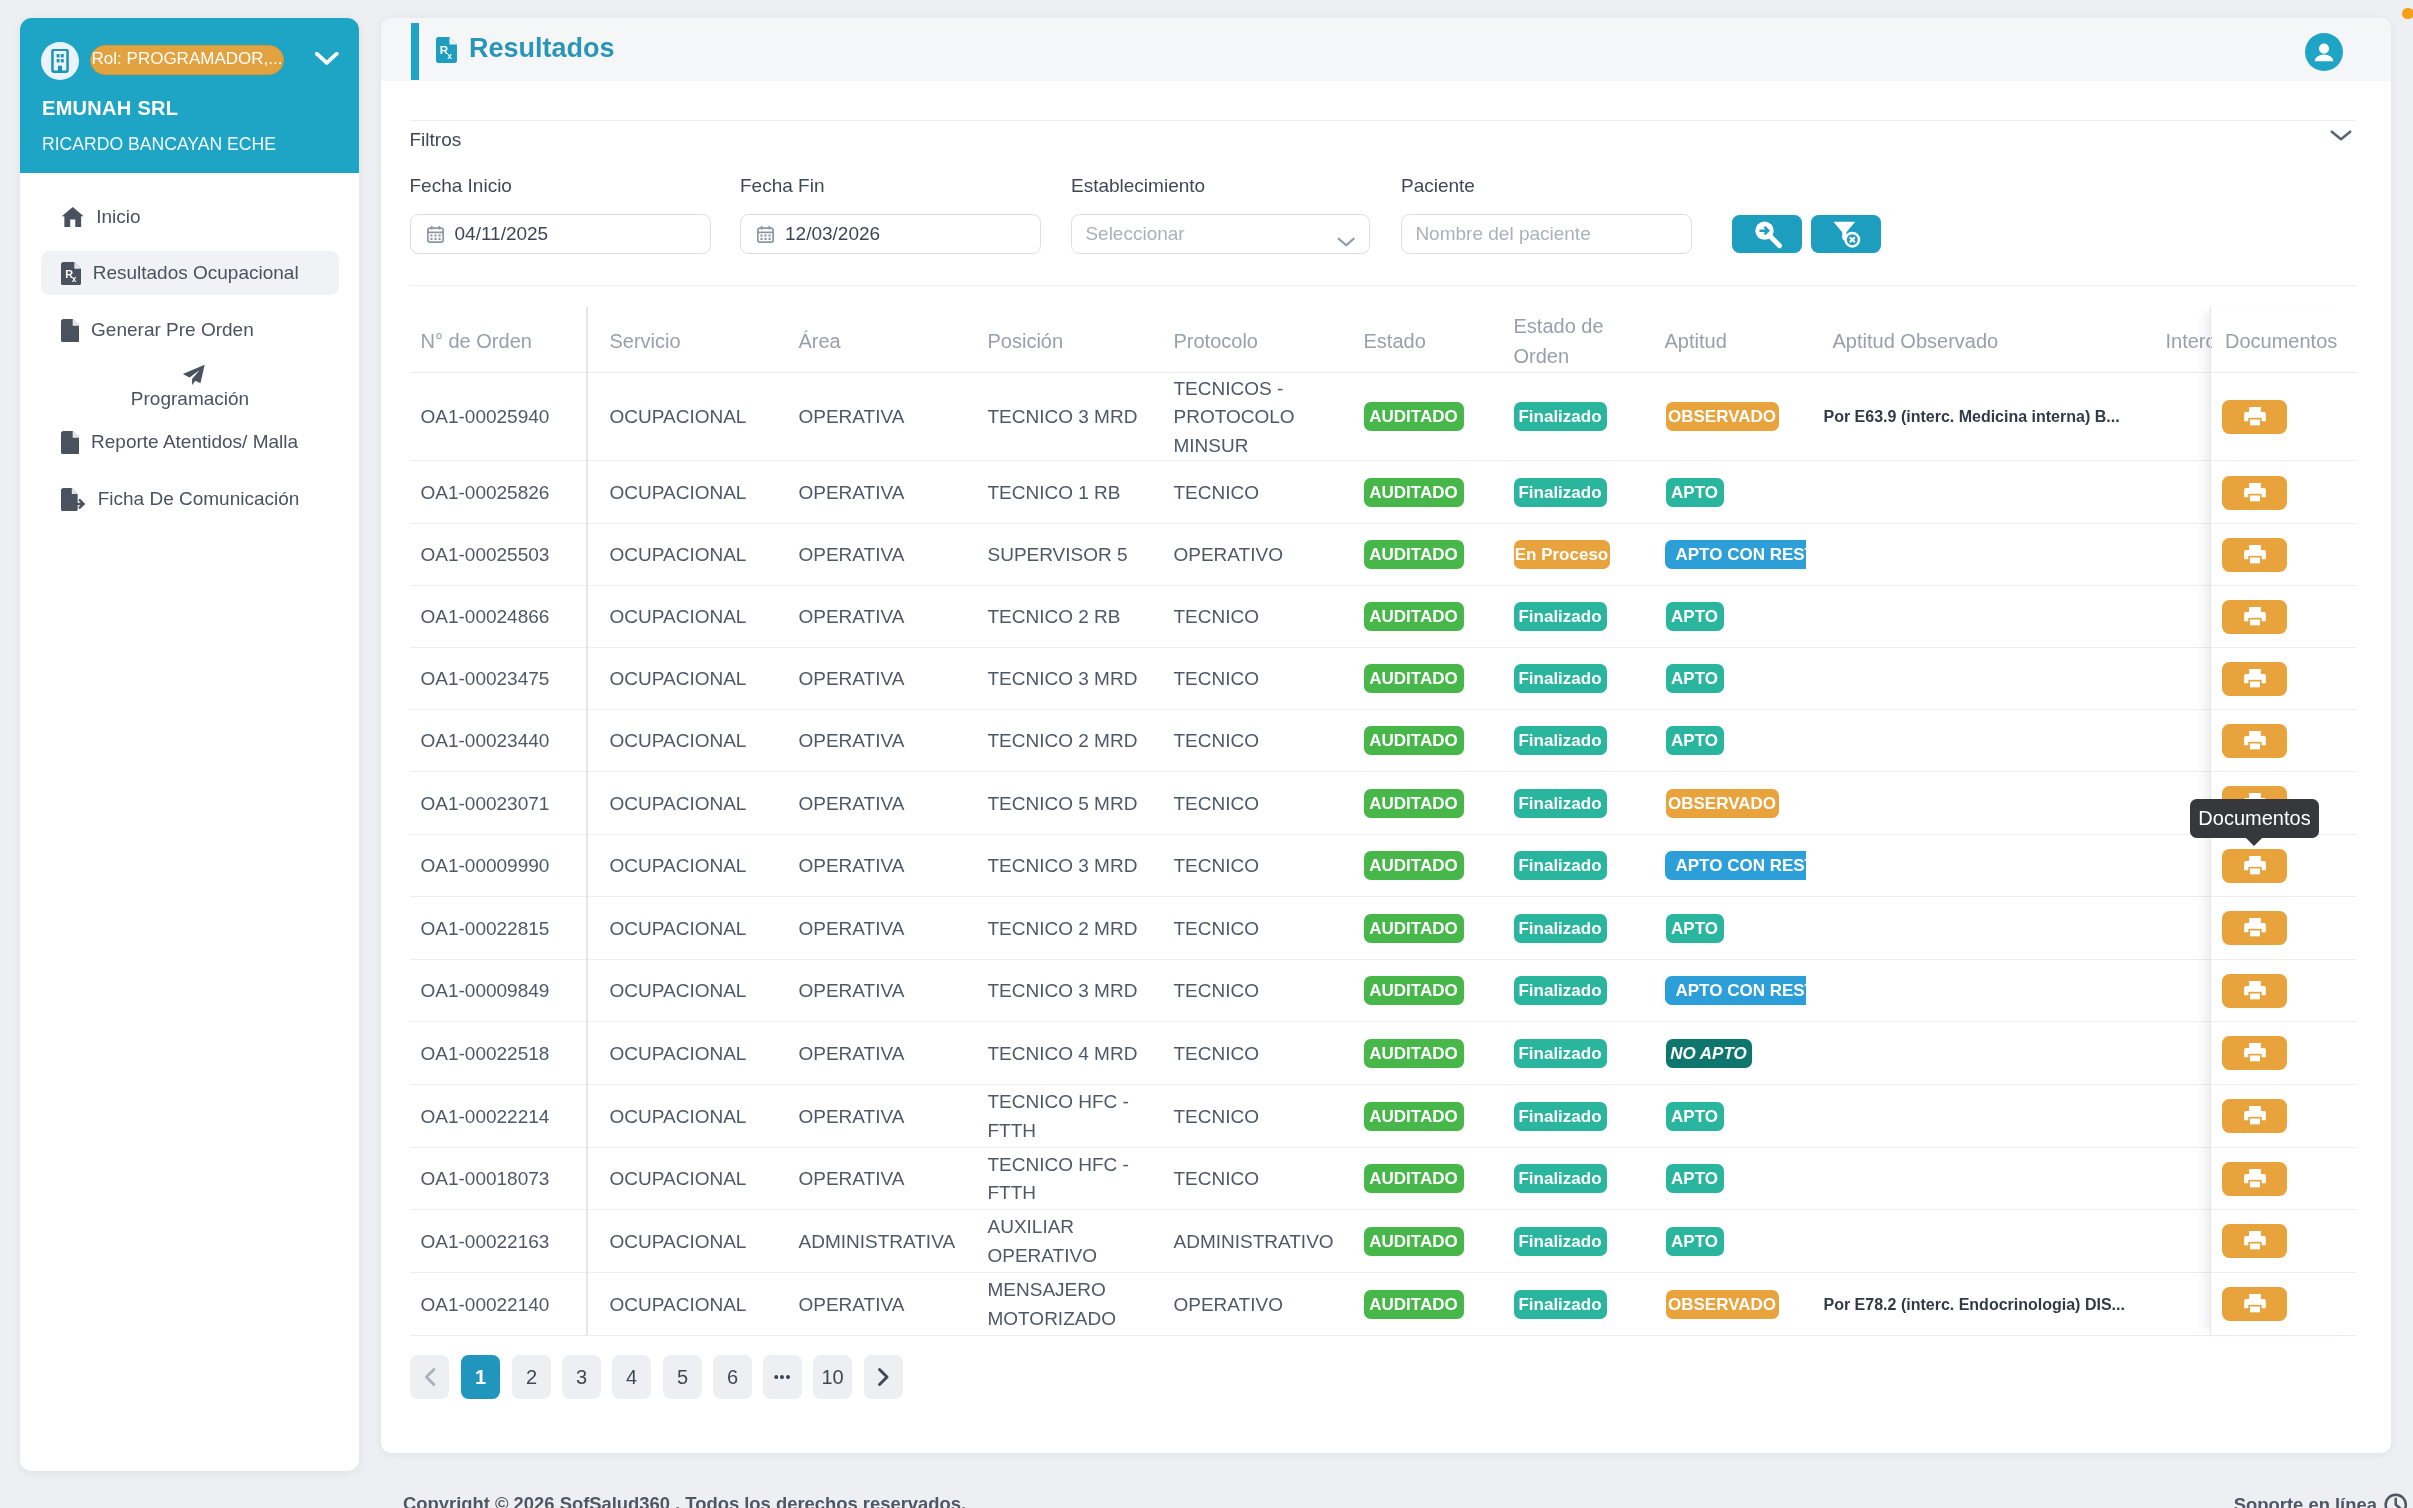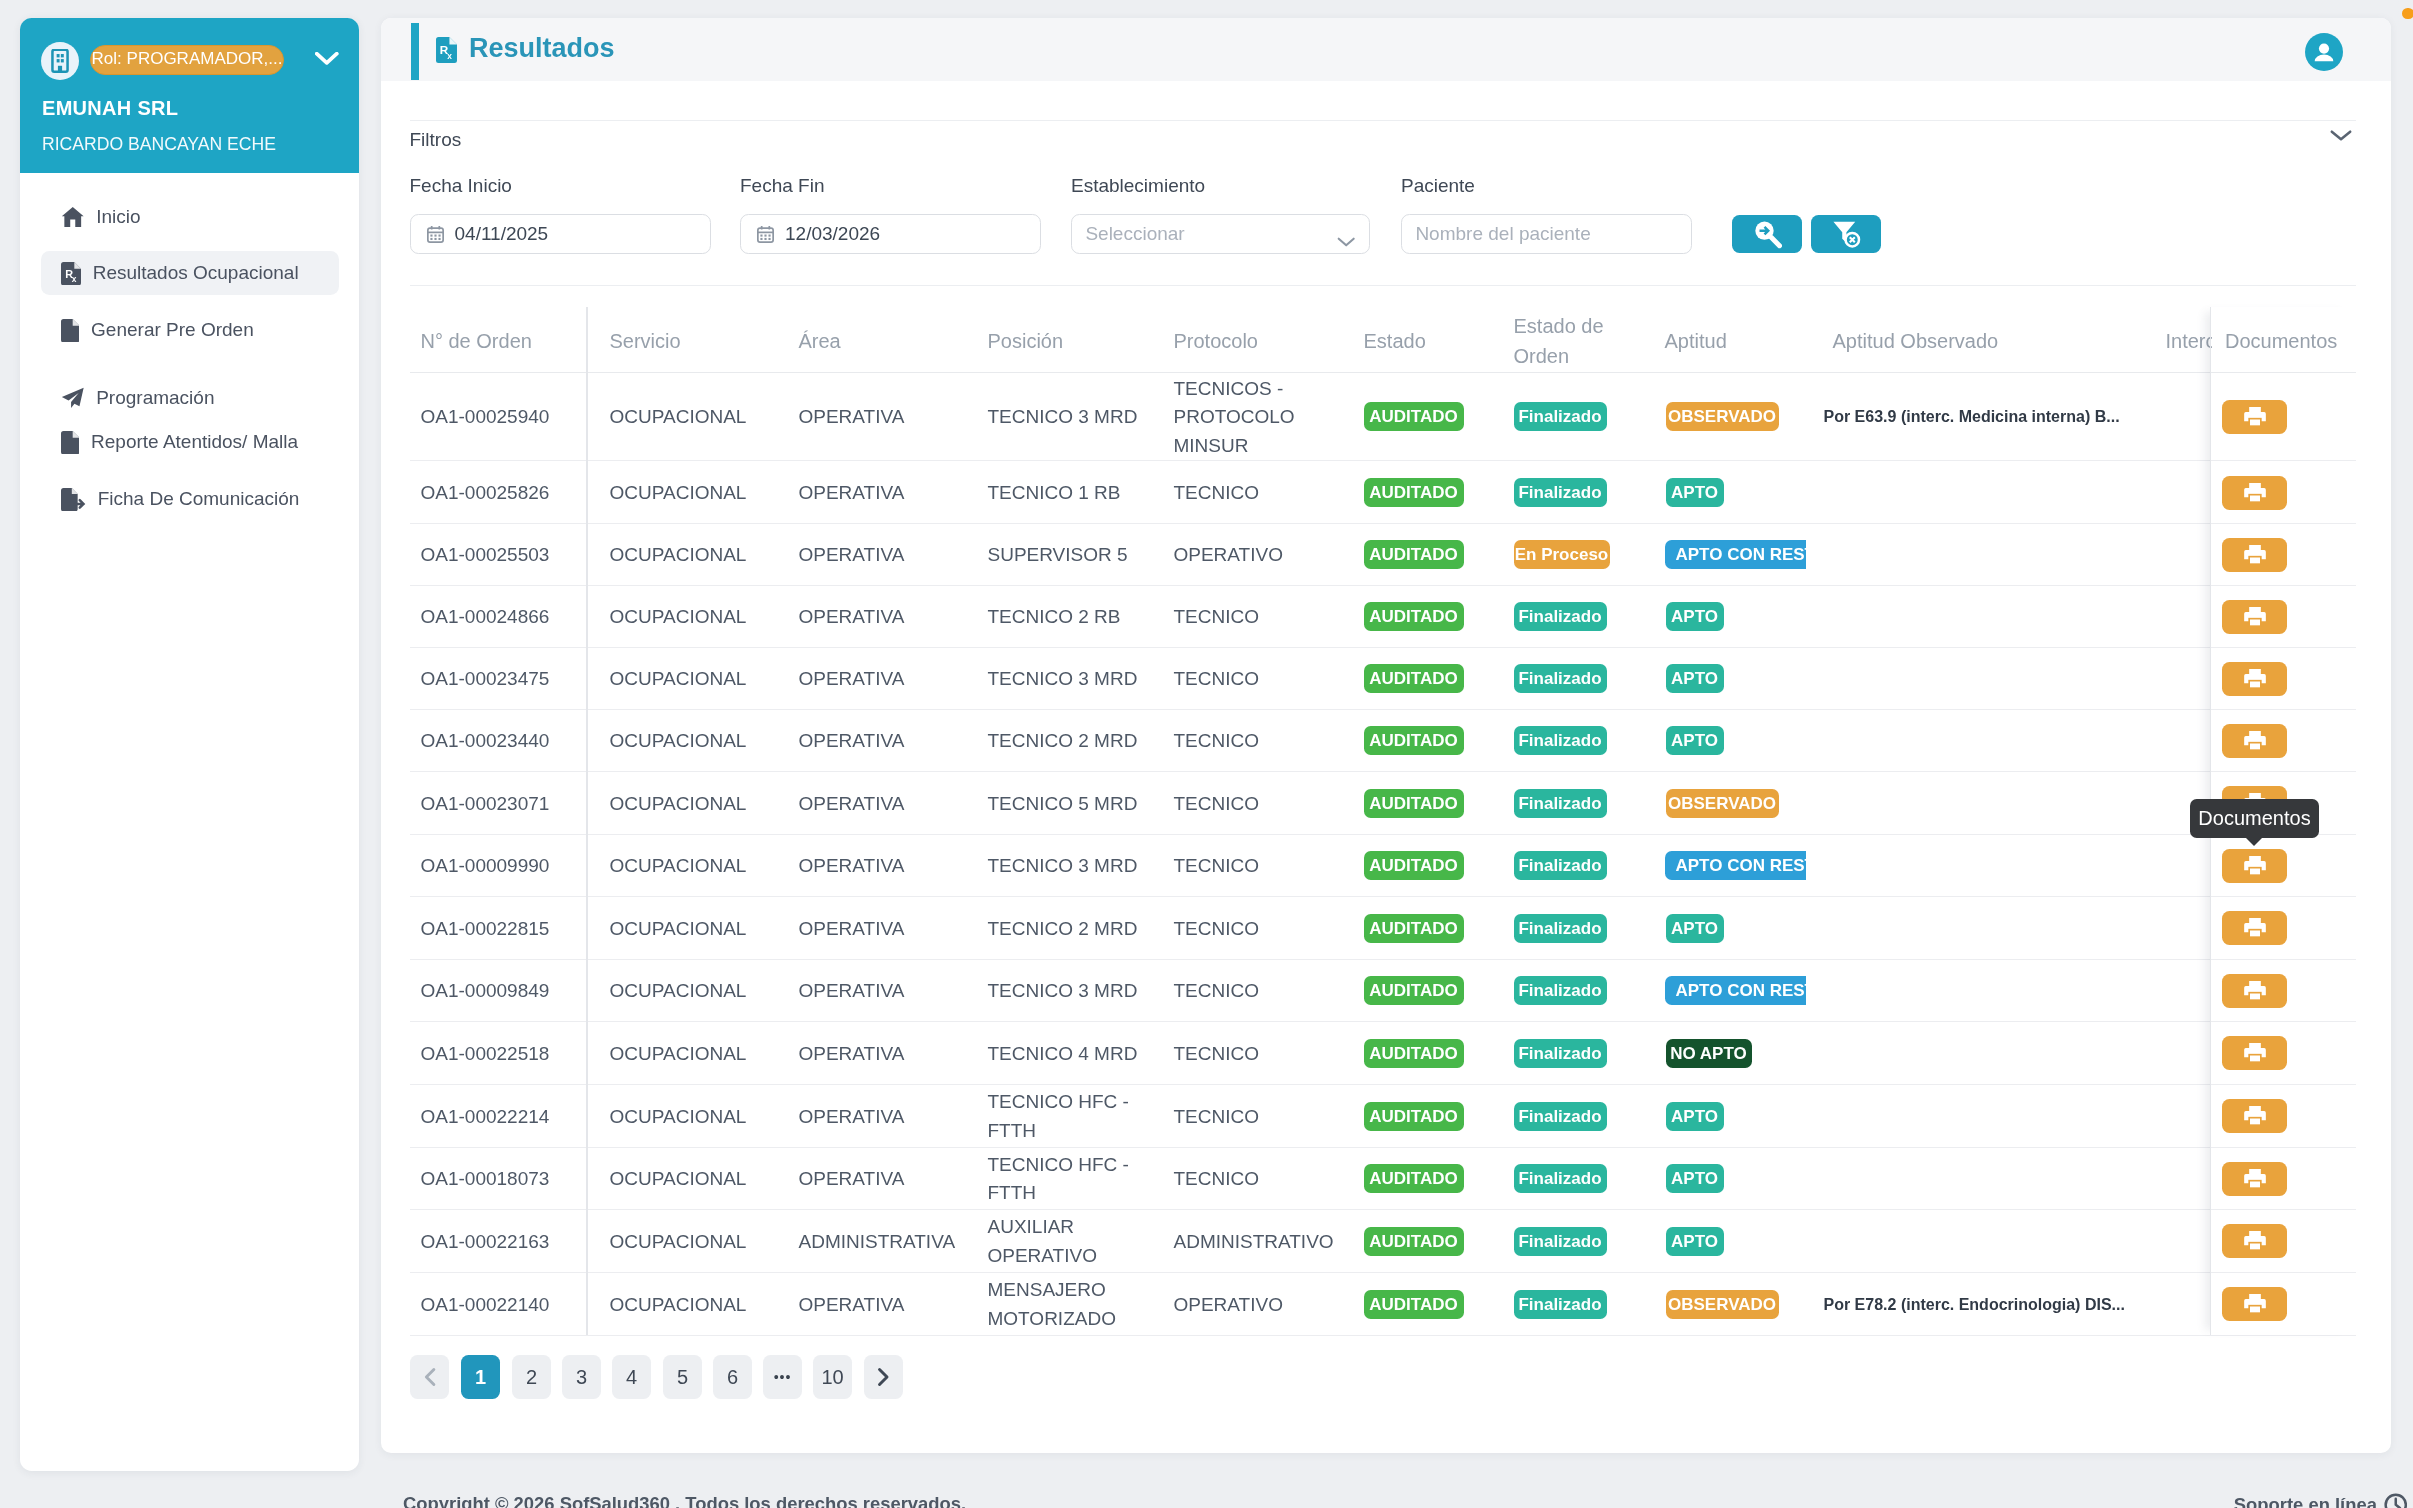--- a/index.html
+++ b/index.html
@@ -31,21 +31,21 @@
 .hr2{position:absolute;left:28.5px;top:267px;width:1946px;height:0;border-top:1.7px solid #eceef1;}
 
 .trow{position:absolute;left:28.5px;width:1946px;border-bottom:1.7px solid #ecedf0;}
 .cell{position:absolute;color:#4e5866;font-size:19px;line-height:28.5px;display:flex;align-items:center;}
 .hcell{position:absolute;color:#97a0ab;font-size:20px;line-height:30px;display:flex;align-items:center;padding-top:1.7px;}
 .badge{position:absolute;height:29px;border-radius:6.7px;color:#fff;font-size:17px;font-weight:bold;display:flex;align-items:center;justify-content:center;white-space:nowrap;overflow:hidden;}
 .b-green{background:#47b749;}
 .b-teal{background:#2ab69e;}
 .b-orange{background:#e8a33d;}
 .b-blue{background:#2d9fd8;}
-.b-red{background:#14532d;}
+.b-red{background:#0f766e;font-style:italic;}
 .obs{position:absolute;color:#313a46;font-size:16px;font-weight:bold;white-space:nowrap;overflow:hidden;display:flex;align-items:center;}
 .vline1{position:absolute;left:205px;top:289px;width:1.7px;height:1028px;background:#e4e6ea;}
 .docol{position:absolute;left:1829px;top:289px;width:145px;height:1028px;border-left:1.7px solid #e4e6ea;box-shadow:-10px 0 8.4px -5px rgba(80,90,110,.10);}
 .pbtn{position:absolute;left:1813px;width:65px;height:34px;border-radius:7.5px;background:#e9a33c;display:flex;align-items:center;justify-content:center;}
 
 .pg{position:absolute;top:1337px;width:39px;height:44px;border-radius:7.5px;background:#edeff2;display:flex;align-items:center;justify-content:center;font-size:20px;color:#3f4855;}
 .pg.active{background:#2196bc;color:#fff;font-weight:bold;}
 
 .tooltip{position:absolute;left:2190px;top:799px;width:129px;height:39px;background:#36383b;border-radius:6.7px;color:#fff;font-size:20px;display:flex;align-items:center;justify-content:center;}
 .tooltip:after{content:"";position:absolute;left:55px;top:38px;border:9.2px solid transparent;border-top-color:#36383b;}
@@ -88,21 +88,21 @@
       </svg>
       <span>Resultados Ocupacional</span>
     </div>
 <div class="menu-item" style="top:290px;">
       <svg width="18.4" height="23.5" viewBox="0 0 22 28">
         <path d="M3 0 h11 l8 8 v17 a3 3 0 0 1 -3 3 h-16 a3 3 0 0 1 -3 -3 v-22 a3 3 0 0 1 3 -3 z" fill="#4a5260"></path>
         <path d="M14 0 l8 8 h-8 z" fill="#fff" opacity=".85"></path>
       </svg>
       <span>Generar Pre Orden</span>
     </div>
-<div class="menu-item" style="top:358px;">
+<div class="menu-item" style="top:346px;flex-direction:column;">
       <svg width="23.5" height="23.5" viewBox="0 0 28 28">
         <path d="M27 1 L1 12 L9 16 L21 7 L12 18 L12 25 L16 20 L22 23 Z" fill="#4a5260"></path>
       </svg>
       <span>Programación</span>
     </div>
 <div class="menu-item" style="top:402px;">
       <svg width="18.4" height="23.5" viewBox="0 0 22 28">
         <path d="M3 0 h11 l8 8 v17 a3 3 0 0 1 -3 3 h-16 a3 3 0 0 1 -3 -3 v-22 a3 3 0 0 1 3 -3 z" fill="#4a5260"></path>
         <path d="M14 0 l8 8 h-8 z" fill="#fff" opacity=".85"></path>
       </svg>

